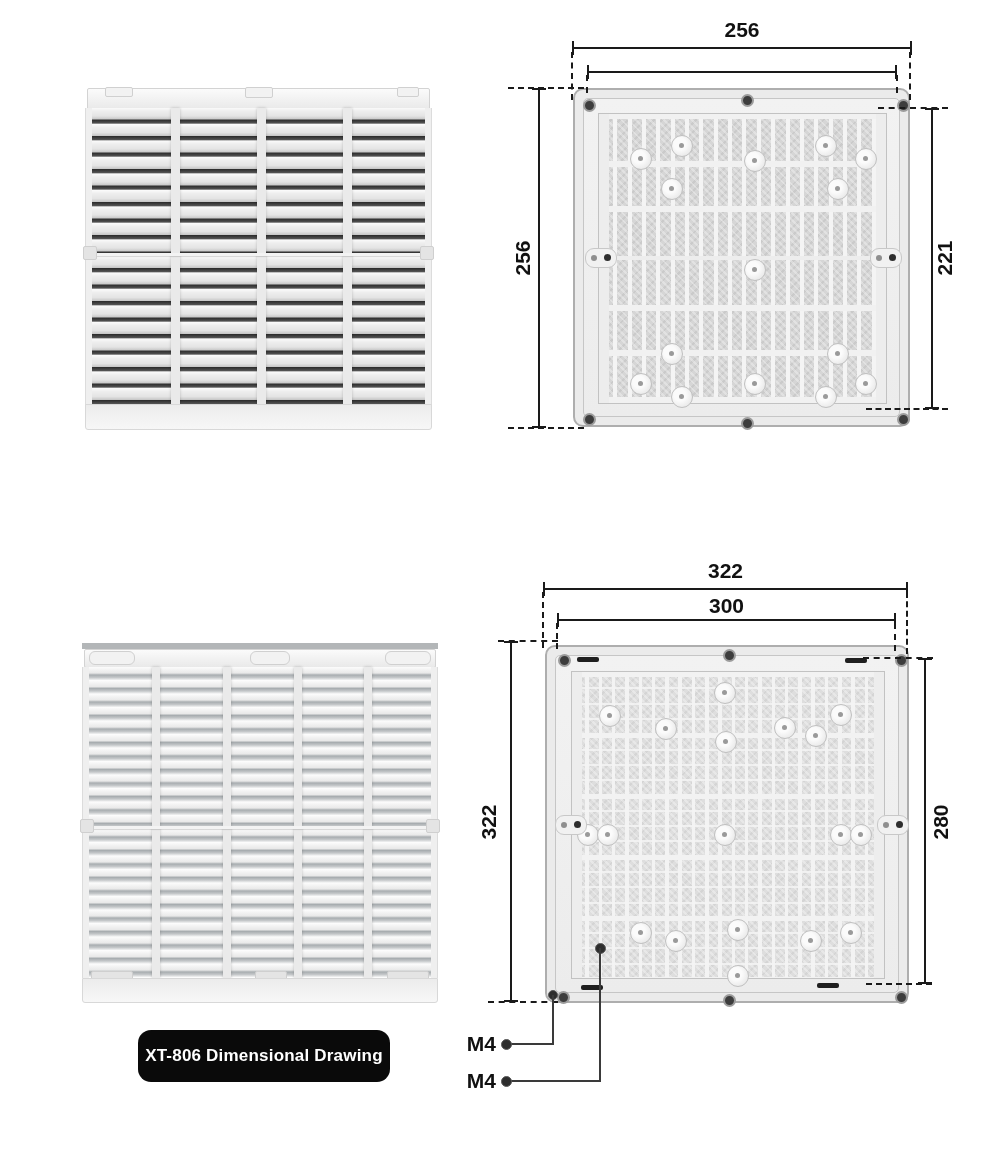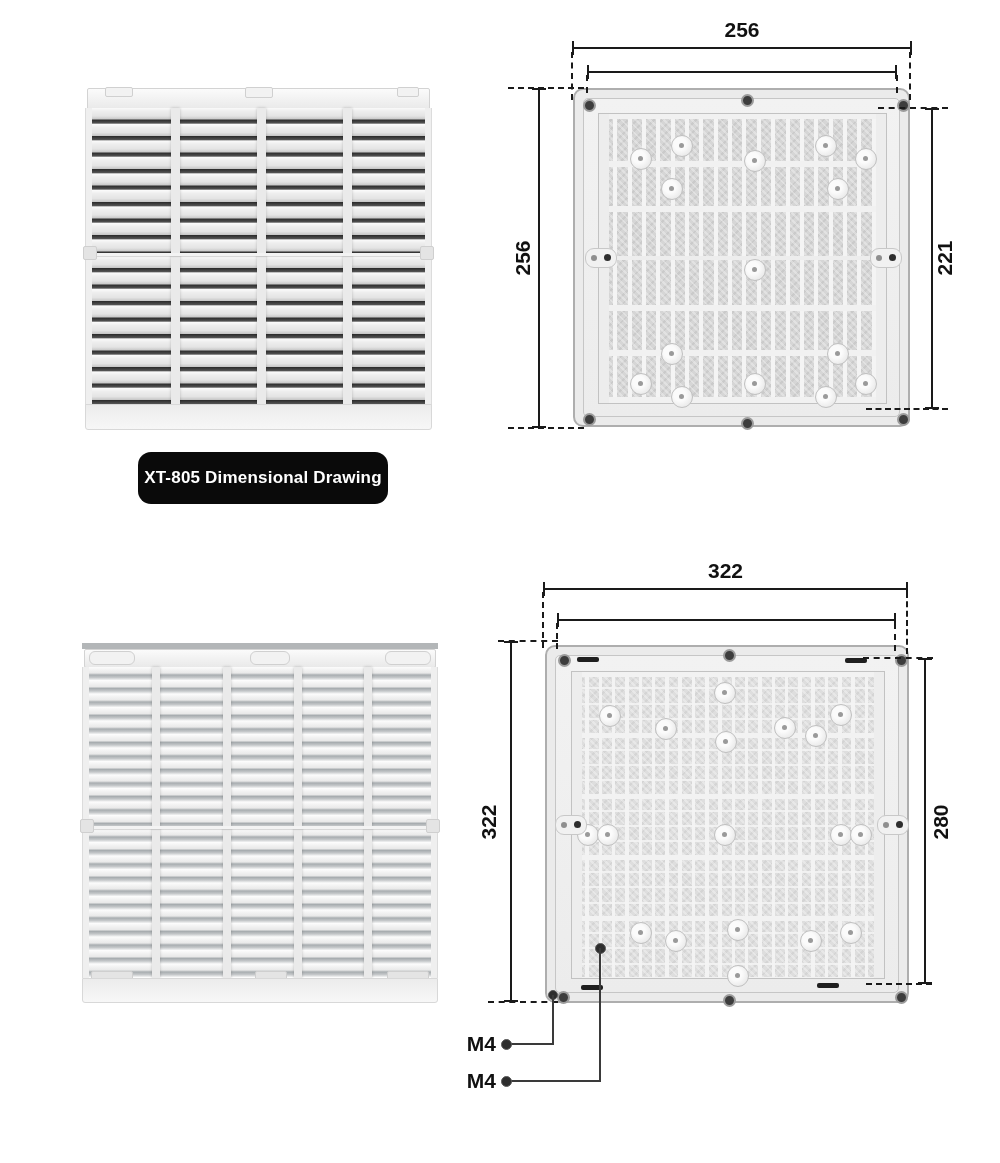--- a/index.html
+++ b/index.html
@@ -144,23 +144,20 @@
   <div class="dim-v" style="left:538px;top:88px;height:340px;"></div>
   <div class="dim-text vlab" style="left:499px;top:247px;width:48px;height:22px;">256</div>
   <div class="ext-h" style="left:508px;top:87px;width:76px;"></div>
   <div class="ext-h" style="left:508px;top:427px;width:76px;"></div>
 
   <div class="dim-v" style="left:931px;top:108px;height:301px;"></div>
   <div class="dim-text vlab" style="left:921px;top:247px;width:48px;height:22px;">221</div>
   <div class="ext-h" style="left:878px;top:107px;width:70px;"></div>
   <div class="ext-h" style="left:866px;top:408px;width:82px;"></div>
 
-  <div class="caption" style="left:138px;top:452px;width:250px;height:52px;">
-    <span>XT-805 Dimensional Drawing</span>
-  </div>
 
   <div class="photo" style="left:82px;top:643px;width:356px;height:360px;">
     <div class="darkstrip" style="height:6px;"></div>
     <div class="cap" style="top:6px;height:17px;"></div>
     <div class="tab" style="left:7px;top:8px;width:44px;height:12px;border-radius:6px;"></div>
     <div class="tab" style="left:168px;top:8px;width:38px;height:12px;border-radius:6px;"></div>
     <div class="tab" style="right:7px;top:8px;width:44px;height:12px;border-radius:6px;"></div>
     <div class="slats slats-806" style="top:24px;height:311px;">
       <div class="edge-sup" style="left:0;"></div>
       <div class="edge-sup" style="right:0;"></div>
@@ -211,20 +208,21 @@
       <div class="clip" style="left: 298px; top: 11px;"></div>
       <div class="clip" style="left: 34px; top: 338px;"></div>
       <div class="clip" style="left: 270px; top: 336px;"></div>
     </div>
 
   <div class="dim-text" style="left:543px;top:559px;width:365px;height:24px;">322</div>
   <div class="dim-h" style="left:543px;top:588px;width:365px;"></div>
   <div class="ext-v" style="left:542px;top:592px;height:56px;"></div>
   <div class="ext-v" style="left:906px;top:592px;height:62px;"></div>
 
+  <div class="dim-text" style="left:557px;top:594px;width:339px;height:24px;">300</div>
   <div class="dim-h" style="left:557px;top:619px;width:339px;"></div>
   <div class="ext-v" style="left:556px;top:623px;height:26px;"></div>
   <div class="ext-v" style="left:894px;top:623px;height:28px;"></div>
 
   <div class="dim-v" style="left:510px;top:641px;height:361px;"></div>
   <div class="dim-text vlab" style="left:465px;top:811px;width:48px;height:22px;">322</div>
   <div class="ext-h" style="left:498px;top:640px;width:60px;"></div>
   <div class="ext-h" style="left:488px;top:1001px;width:70px;"></div>
 
   <div class="dim-v" style="left:924px;top:658px;height:326px;"></div>
@@ -237,14 +235,17 @@
   <div class="co-line-h" style="left:510px;top:1043px;width:44px;"></div>
   <div class="co-dot" style="left:501px;top:1039px;width:9px;height:9px;"></div>
   <div class="co-label" style="left:450px;top:1032px;width:46px;">M4</div>
 
   <div class="co-dot" style="left:595px;top:943px;width:9px;height:9px;"></div>
   <div class="co-line-v" style="left:599px;top:948px;height:133px;"></div>
   <div class="co-line-h" style="left:510px;top:1080px;width:91px;"></div>
   <div class="co-dot" style="left:501px;top:1076px;width:9px;height:9px;"></div>
   <div class="co-label" style="left:450px;top:1069px;width:46px;">M4</div>
 
+  <div class="caption" style="left:138px;top:1030px;width:252px;height:52px;">
+    <span>XT-806 Dimensional Drawing</span>
+  </div>
 
 </div>
 
 </body></html>

